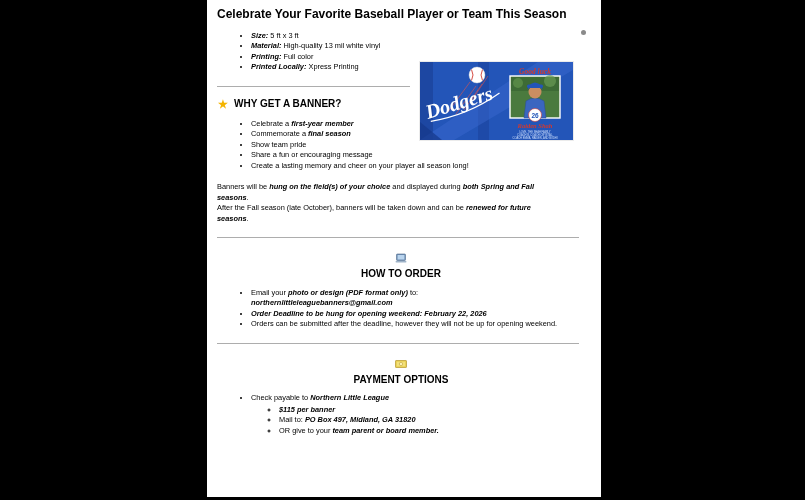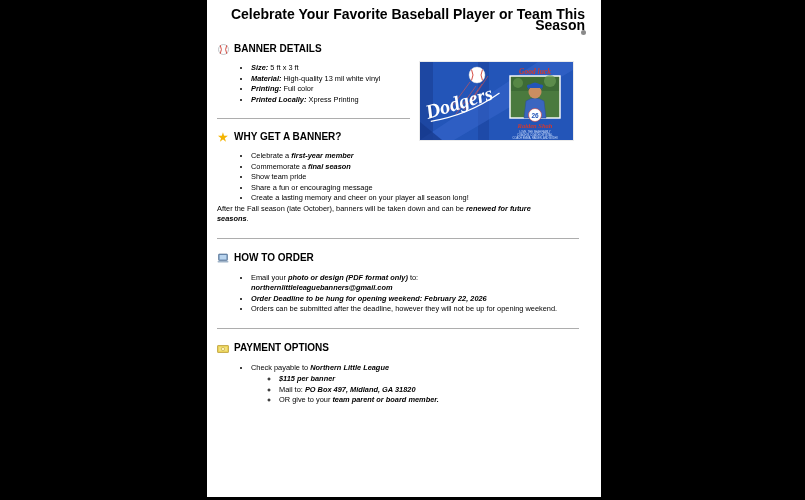--- a/index.html
+++ b/index.html
@@ -7,66 +7,56 @@
   body {
     width:805px; height:500px; background:#000;
     font-family:"Liberation Sans", sans-serif;
     position:relative; overflow:hidden; color:#000;
   }
   .doc {
     position:absolute; left:207px; top:0; width:394px; height:497px;
     background:#fff;
   }
   .content { padding:6px 16px 0 10px; font-size:7.4px; line-height:10.5px; }
-  h1.title { font-size:14px; font-weight:bold; margin:3px 0 11px 0;text-align:right; }
+  h1.title { font-size:12px; font-weight:bold; margin:3px 0 11px 0; }
   p { margin:0; max-width:352px; }
   .section-head {
     display:flex; align-items:center; gap:5px;
     font-size:10px; font-weight:bold; margin-top:12px;
   }
   .section-head .ic { display:inline-flex; width:12px; height:12px; align-items:center; justify-content:center; }
   ul.l1 { margin:8px 0 0 0; padding-left:34px; list-style:disc; }
   ul.l1 > li { margin:0; padding:0; }
   ul.l2 { margin:1px; padding-left:27px; list-style:circle; }
   .divider { border-top:1px solid #adadad; height:0; margin-top:13px; }
   .divider.short { width:193px; }
   .divider.full  { width:362px; }
   .mt11 { margin-top:11px; }
   .mt8  { }
-  .mt14 { margin-top:14px; }
+  .mt14 { margin-top:14px;flex-direction:column; }
   b { font-weight:bold;font-style:italic; }
   .star { color:#f4b400; font-size:11px; line-height:11px; }
   .banner-img {
     position:absolute; left:213px; top:62px; width:153px; height:78px;
     box-shadow:0 0 0 1px rgba(0,0,0,0.08);
   }
   .marker-dot {
     position:absolute; left:374px; top:30px; width:5px; height:5px;
     border-radius:50%; background:#8a8a8a;
   }
 </style>
 </head>
 <body>
 
 <div class="doc">
   <div class="content">
 
     <h1 class="title">Celebrate Your Favorite Baseball Player or Team This Season</h1>
 
 
-    <div class="section-head" style="margin-top:13px;">
-      <span class="ic">
-        <svg width="11" height="11" viewBox="0 0 11 11">
-          <circle cx="5.5" cy="5.5" r="5" fill="#fdfdfd" stroke="#9aa0a6" stroke-width="0.6"></circle>
-          <path d="M2.2,1.2 Q4.6,5.5 2.2,9.8" fill="none" stroke="#d03a30" stroke-width="0.9"></path>
-          <path d="M8.8,1.2 Q6.4,5.5 8.8,9.8" fill="none" stroke="#d03a30" stroke-width="0.9"></path>
-        </svg>
-      </span>
-      <span>BANNER DETAILS</span>
-    </div>
     <ul class="l1">
       <li><b>Size:</b><span> 5 ft x 3 ft</span></li>
       <li><b>Material:</b><span> High-quality 13 mil white vinyl</span></li>
       <li><b>Printing:</b><span> Full color</span></li>
       <li><b>Printed Locally:</b><span> Xpress Printing</span></li>
     </ul>
 
     <div class="divider short"></div>
 
     <div class="section-head">
@@ -74,20 +64,21 @@
       <span>WHY GET A BANNER?</span>
     </div>
     <ul class="l1">
       <li><span>Celebrate a </span><b>first-year member</b><span></span></li>
       <li><span>Commemorate a </span><b>final season</b><span></span></li>
       <li><span>Show team pride</span><b></b><span></span></li>
       <li><span>Share a fun or encouraging message</span><b></b><span></span></li>
       <li><span>Create a lasting memory and cheer on your player all season long!</span><b></b><span></span></li>
     </ul>
 
+    <p class="mt11" style="max-width:345px;"><span>Banners will be </span><b>hung on the field(s) of your choice</b><span> and displayed during </span><b>both Spring and Fall seasons</b><span>.</span></p>
 
     <p class="mt8" style="max-width:345px;"><span>After the Fall season (late October), banners will be taken down and can be </span><b>renewed for future seasons</b><span>.</span></p>
 
     <div class="divider full"></div>
 
     <div class="section-head mt14">
       <span class="ic">
         <svg width="12" height="11" viewBox="0 0 12 11">
           <rect x="1.5" y="1" width="9" height="6.5" rx="0.8" fill="#6f8fb5" stroke="#4e6a8c" stroke-width="0.6"></rect>
           <rect x="2.6" y="2" width="6.8" height="4.5" fill="#b9d4ee"></rect>

